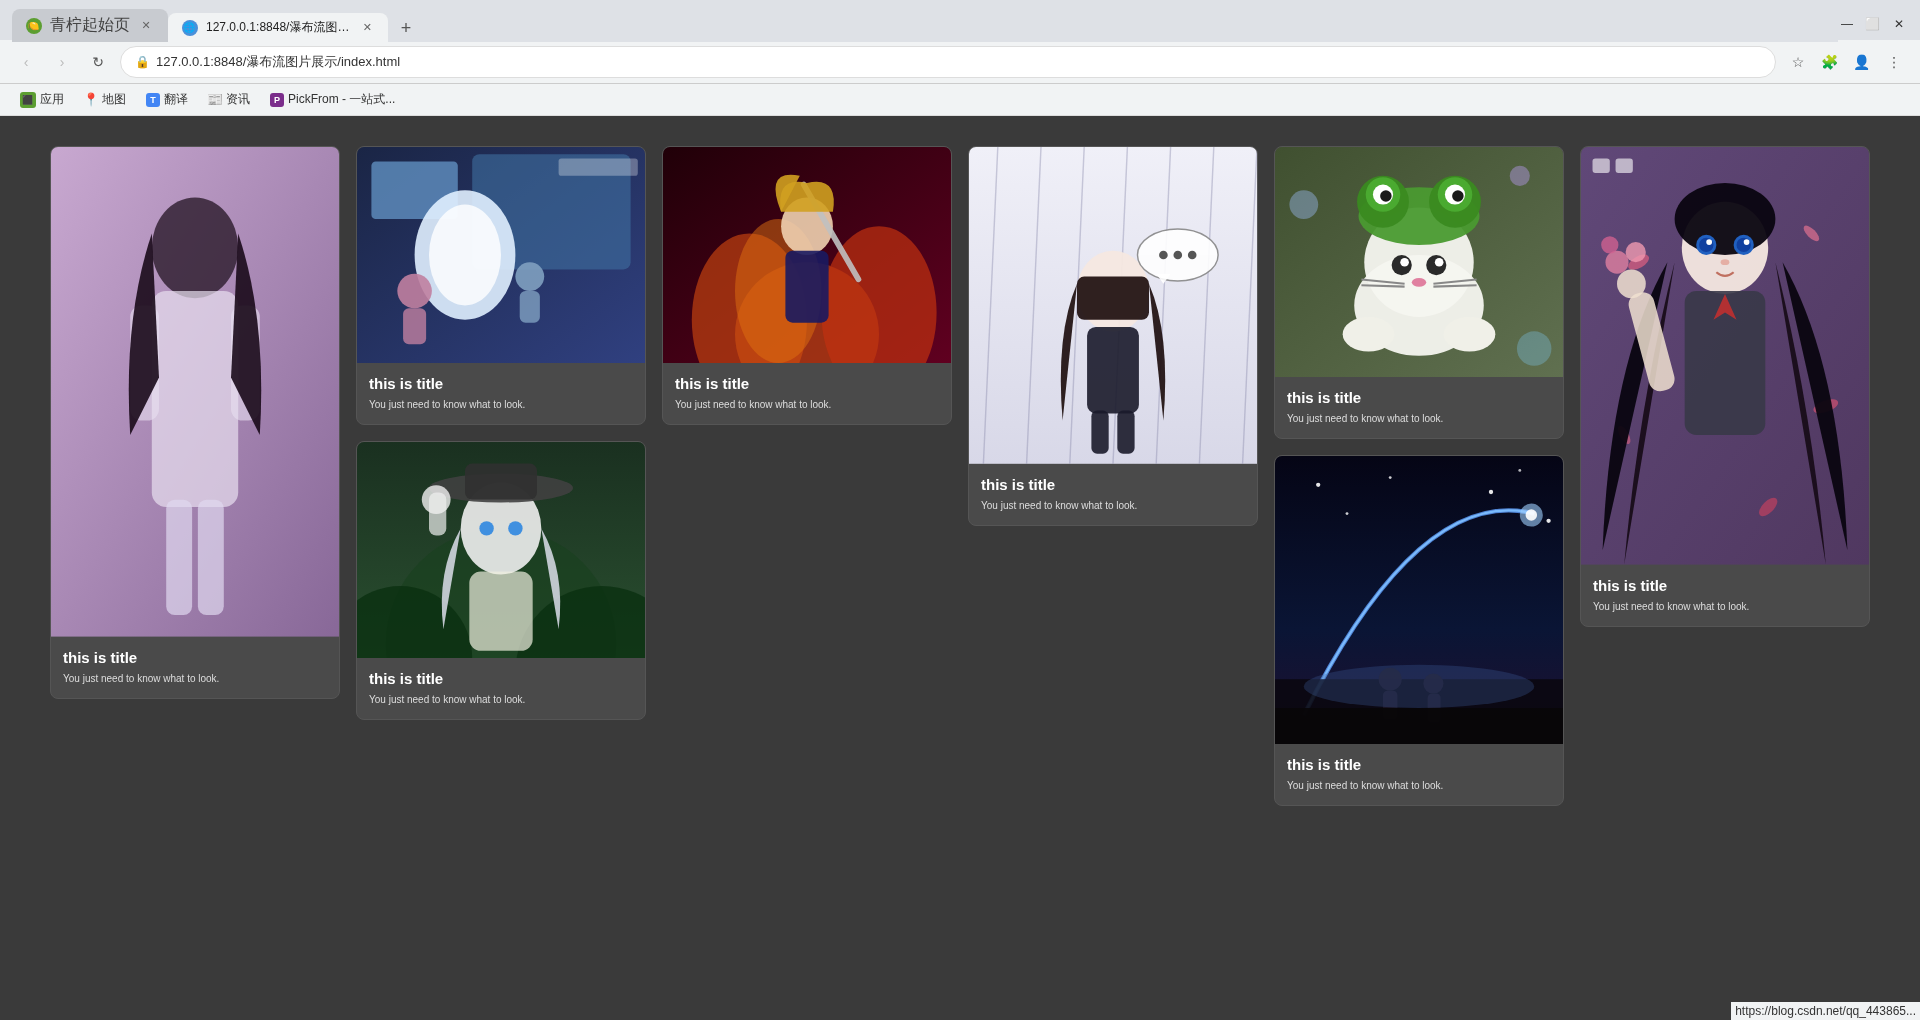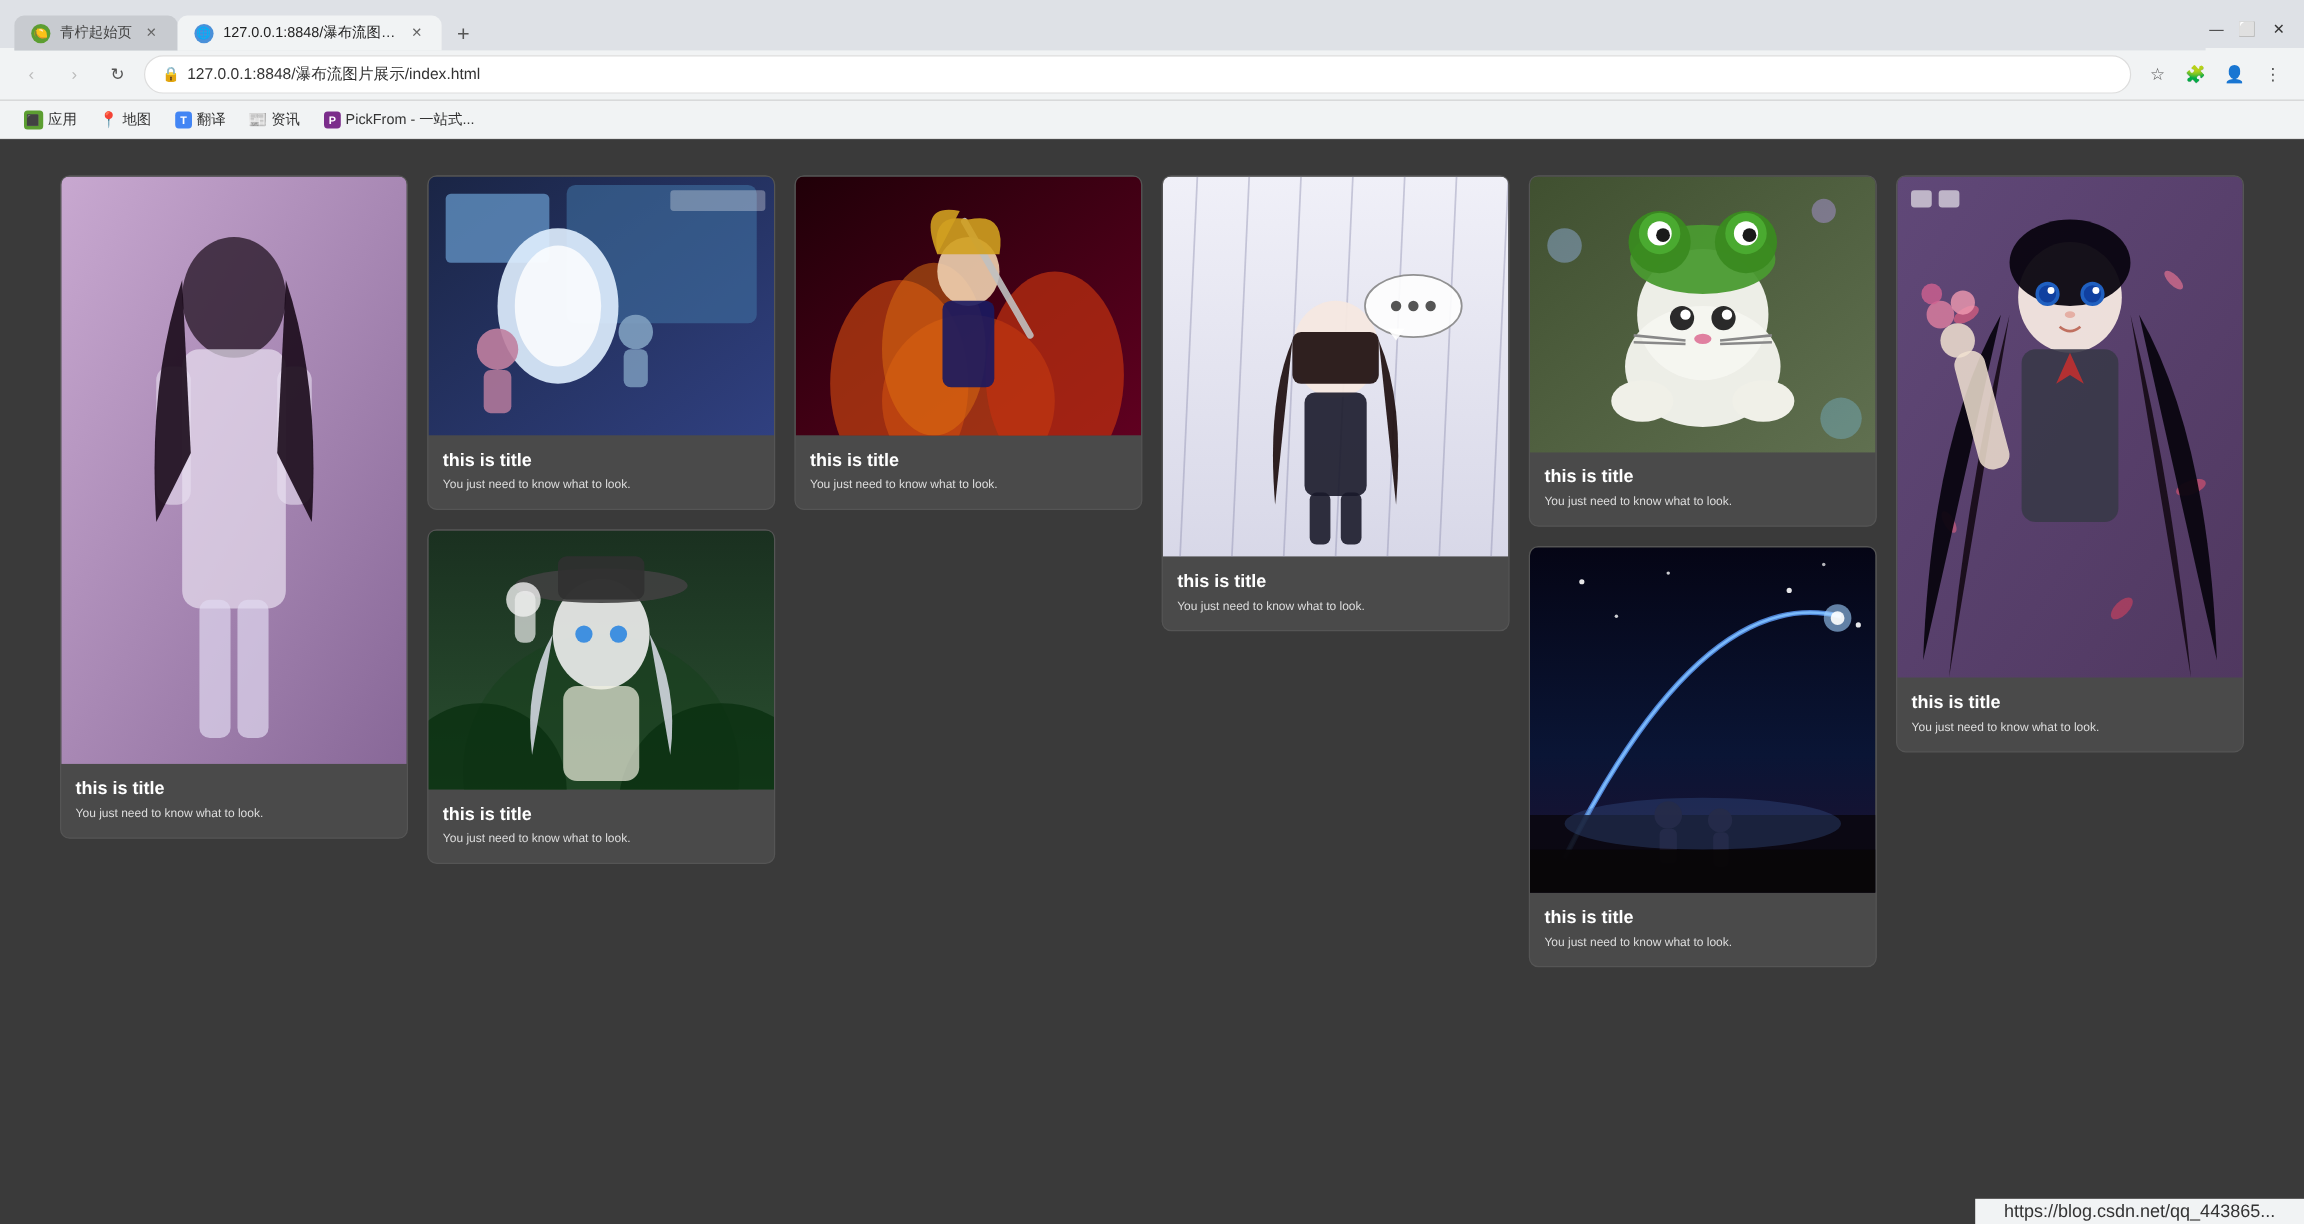--- a/index.html
+++ b/index.html
@@ -167,36 +167,36 @@
       width: 100%;
       display: block;
     }
 
     
     .status-bar {
       position: fixed;
       bottom: 0;
       right: 0;
       background: #f1f3f4;
-      font-size: 15px;
+      font-size: 12px;
       color: #333;
-      padding: 2px 24px;
+      padding: 2px 4px;
     }
   </style>
 </head>
 <body>
 
 <div class="browser-chrome">
 
   <div class="title-bar">
     <div class="tabs-bar" style="flex:1; display:flex; align-items:flex-end; padding:0;">
 
       <div class="tab inactive">
         <div class="tab-icon green">🍋</div>
-        <span style="font-size:12px; white-space:nowrap; overflow:hidden; text-overflow:ellipsis; max-width:140px;">青柠起始页</span>
+        <span style="font-size:16px; white-space:nowrap; overflow:hidden; text-overflow:ellipsis; max-width:140px;">青柠起始页</span>
         <div class="tab-close">✕</div>
       </div>
 
       <div class="tab active">
         <div class="tab-icon globe">🌐</div>
         <span style="font-size:12px; white-space:nowrap; overflow:hidden; text-overflow:ellipsis; max-width:170px;">127.0.0.1:8848/瀑布流图片展示...</span>
         <div class="tab-close">✕</div>
       </div>
       <div class="new-tab-btn">+</div>
     </div>

